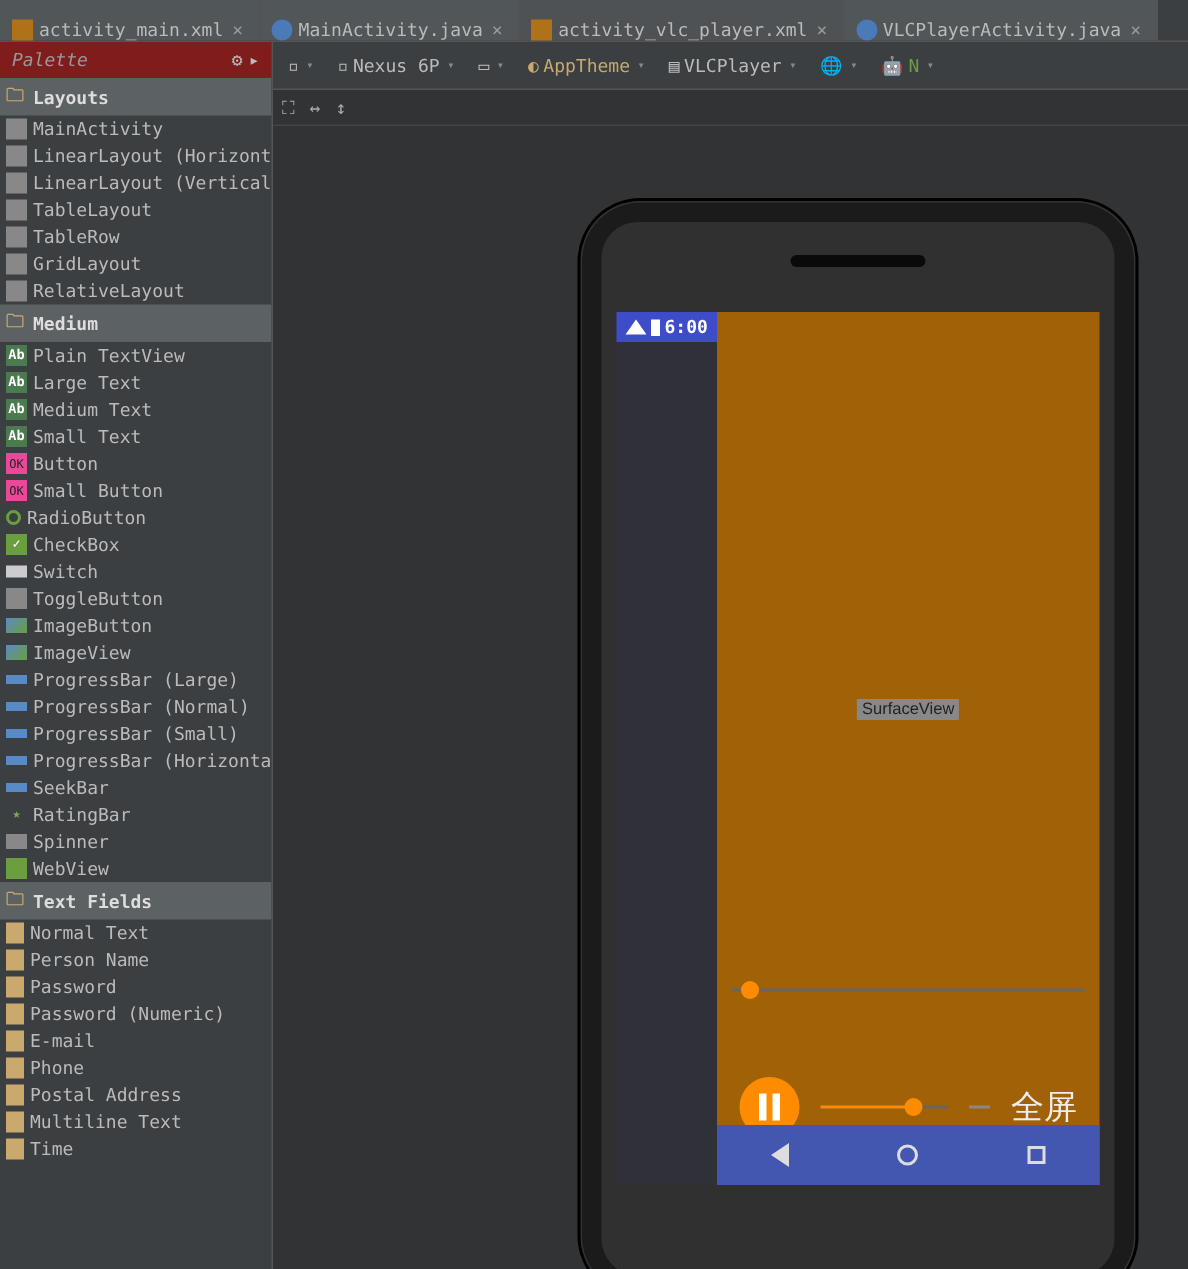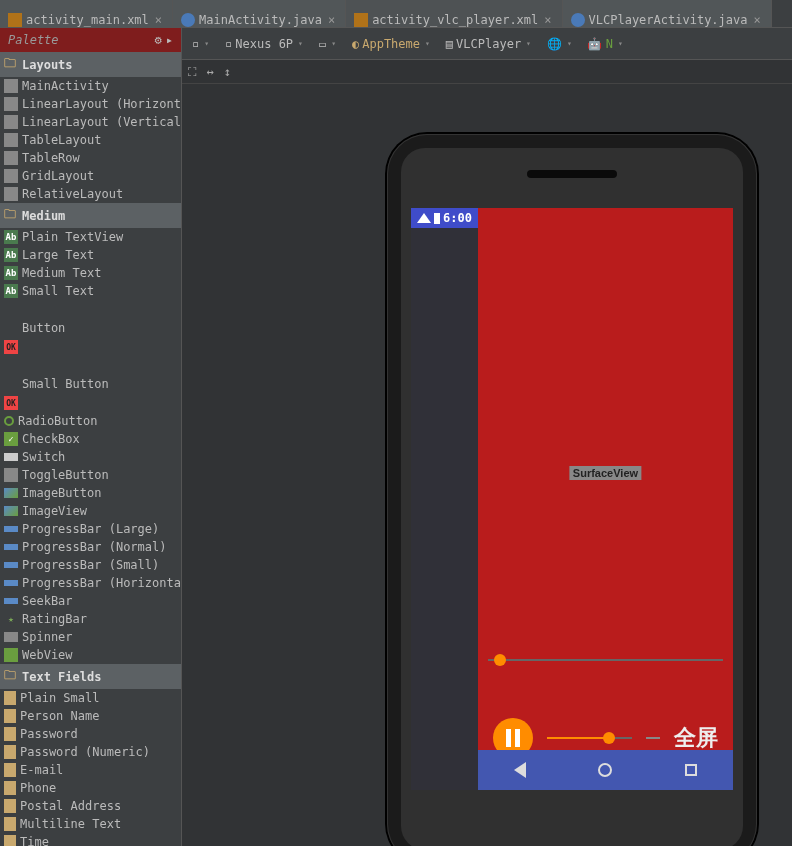--- a/index.html
+++ b/index.html
@@ -17,21 +17,21 @@
 .palette-title { font-style: italic; color: #999; }
 .palette-tools { display: flex; gap: 4px; }
 
 .section-header { background: #5c6164; color: #ddd; padding: 2px 4px; display: flex; align-items: center; gap: 4px; font-weight: bold; }
 .folder-icon { color: #c9a96e; display: inline-block; width: 14px; }
 
 .palette-item { display: flex; align-items: center; padding: 2px 4px; gap: 4px; cursor: pointer; white-space: nowrap; overflow: hidden; }
 .widget-icon { width: 14px; height: 14px; display: inline-flex; align-items: center; justify-content: center; font-size: 9px; flex-shrink: 0; }
 .wi-layout { background: #888; }
 .wi-ab { background: #4a7a4e; color: #fff; font-weight: bold; }
-.wi-ok { background: #ef4444; color: #222; font-weight: bold; font-size: 8px; margin-top: 38px; }
+.wi-ok { background: #ec4899; color: #222; font-weight: normal; font-size: 8px; }
 .wi-radio { border-radius: 50%; border: 2px solid #6a9e3f; width: 10px; height: 10px; }
 .wi-check { background: #6a9e3f; color: #fff; }
 .wi-switch { background: #ccc; width: 14px; height: 8px; }
 .wi-progress { background: #5a8ac6; width: 14px; height: 6px; }
 .wi-star { color: #7aa857; }
 .wi-spinner { background: #888; width: 14px; height: 10px; }
 .wi-web { background: #6a9e3f; }
 .wi-text { background: #c9a96e; width: 12px; height: 14px; }
 .wi-image { background: linear-gradient(135deg,#5a8ac6,#6a9e3f); width:14px; height:10px; }
 
@@ -46,21 +46,21 @@
 .device-preview { position: absolute; top: 106px; left: 205px; width: 370px; height: 730px; }
 .phone-frame { width: 100%; height: 100%; background: #1b1b1b; border-radius: 40px; padding: 14px; box-shadow: 0 0 0 2px #000, inset 0 0 0 1px #333; }
 .phone-inner { width: 100%; height: 100%; background: #303030; border-radius: 24px; position: relative; overflow: hidden; }
 .speaker { position: absolute; top: 22px; left: 50%; transform: translateX(-50%); width: 90px; height: 8px; background: #0a0a0a; border-radius: 4px; }
 
 .screen { position: absolute; top: 60px; left: 10px; right: 10px; bottom: 60px; background: #303038; display: flex; }
 .status-bar { height: 20px; background: #3f4cc9; display: flex; justify-content: flex-end; align-items: center; padding: 0 6px; gap: 3px; color: #fff; font-size: 12px; font-family: sans-serif; font-weight: bold; }
 .wifi-icon { width: 0; height: 0; border-left: 7px solid transparent; border-right: 7px solid transparent; border-bottom: 10px solid #fff; }
 .batt-icon { width: 6px; height: 11px; background: #fff; }
 
-.app-area { flex: 1; background: #b91c1c; position: relative; font-weight: bold; }
+.app-area { flex: 1; background: #a16207; position: relative; }
 .surface-label { position: absolute; top: 258px; left: 50%; transform: translateX(-50%); background: #888; color: #222; padding: 1px 3px; font-size: 11px; font-family: sans-serif; }
 
 .seekbar1 { position: absolute; bottom: 122px; left: 10px; right: 10px; height: 16px; }
 .track1 { position: absolute; top: 7px; left: 0; right: 0; height: 2px; background: #666; }
 .thumb1 { position: absolute; top: 2px; left: 6px; width: 12px; height: 12px; background: #ff8c00; border-radius: 50%; }
 
 .controls { position: absolute; bottom: 27px; left: 15px; right: 15px; height: 50px; display: flex; align-items: center; gap: 14px; }
 .pause-btn { width: 40px; height: 40px; background: #ff8c00; border-radius: 50%; display: flex; align-items: center; justify-content: center; gap: 4px; }
 .pause-bar { width: 5px; height: 18px; background: #fff; }
 .seekbar2 { flex: 1; position: relative; height: 16px; }
@@ -231,21 +231,21 @@
         <span class="widget-icon wi-web"></span>
         <span>WebView</span>
       </div>
 
     <div class="section-header">
       <span class="folder-icon">🗀</span>
       <span>Text Fields</span>
     </div>
     <div class="palette-item">
         <span class="widget-icon wi-text"></span>
-        <span>Plain Small</span>
+        <span>Normal Text</span>
       </div>
     <div class="palette-item">
         <span class="widget-icon wi-text"></span>
         <span>Person Name</span>
       </div>
     <div class="palette-item">
         <span class="widget-icon wi-text"></span>
         <span>Password</span>
       </div>
     <div class="palette-item">

